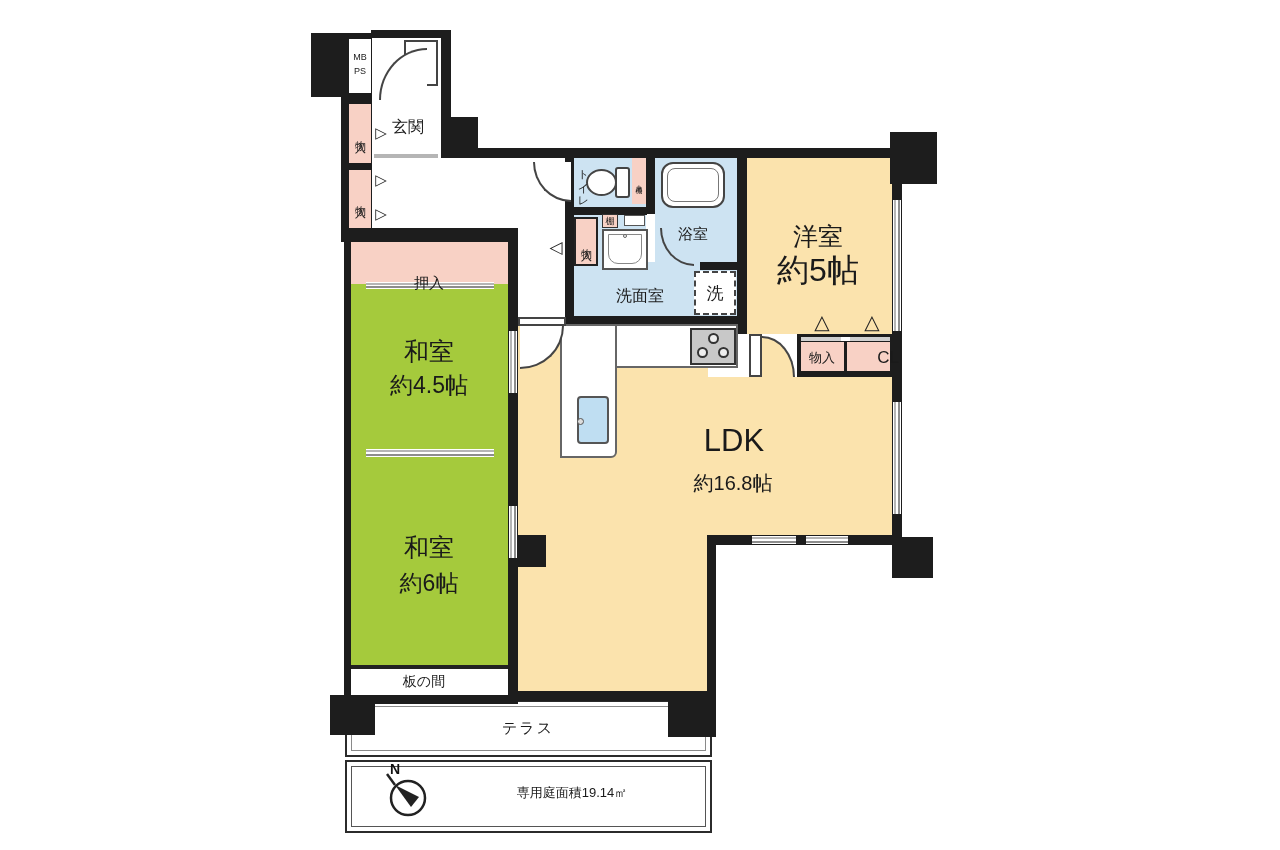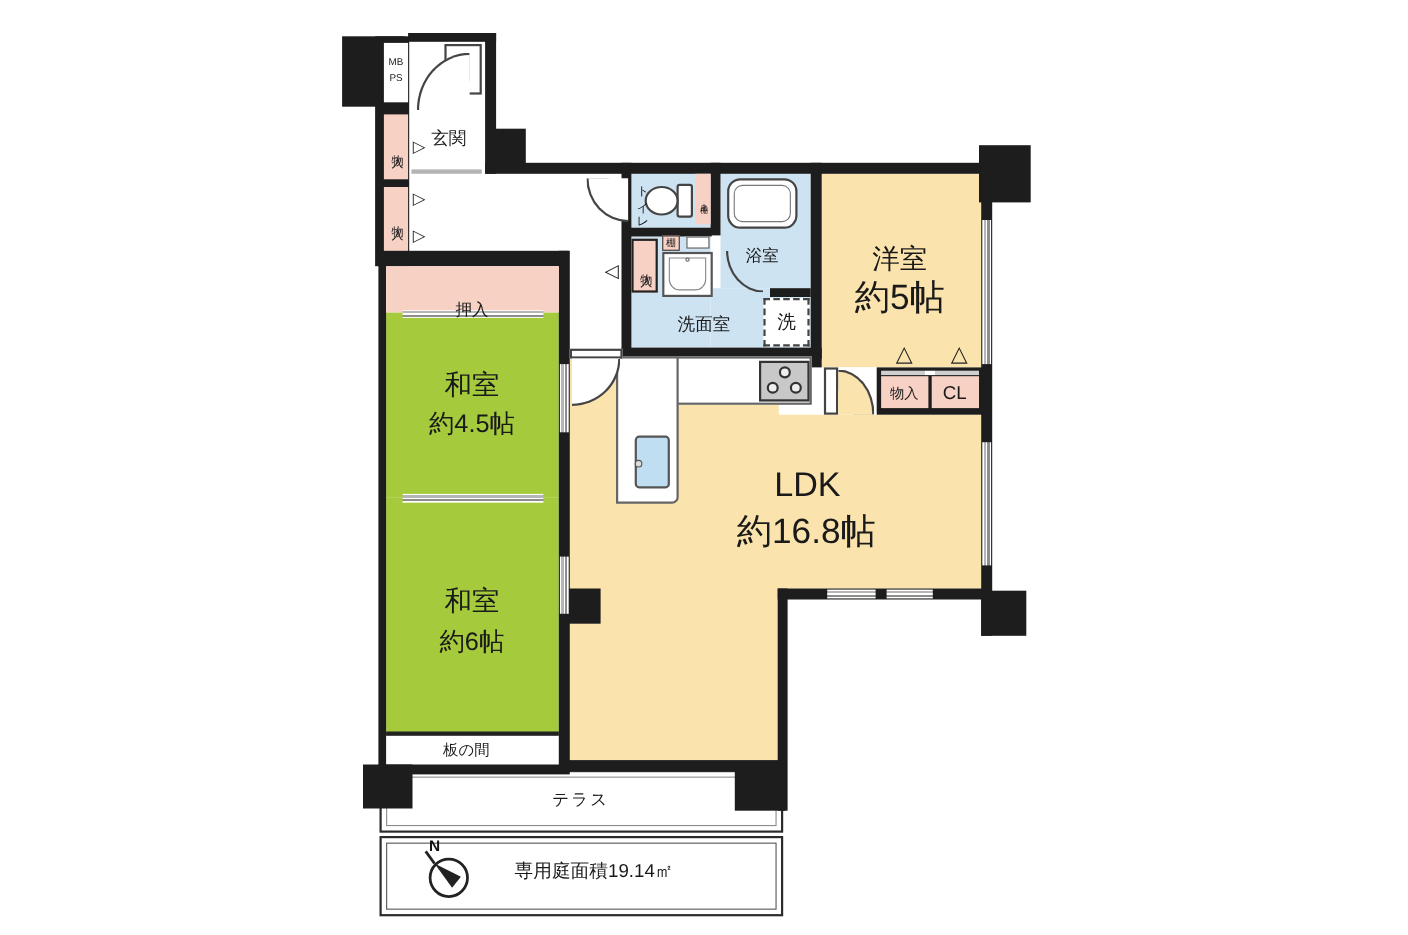--- a/index.html
+++ b/index.html
@@ -147,28 +147,28 @@
   <span class="lbl" style="left:408px;top:127px;font-size:16px;">玄関</span>
   <span class="lbl vtext" style="left:360px;top:133px;font-size:11px;">物入</span>
   <span class="lbl vtext" style="left:360px;top:198px;font-size:11px;">物入</span>
   <span class="lbl" style="left:429px;top:262px;font-size:15px;margin-top:20px;">押入</span>
   <span class="lbl" style="left:429px;top:351px;font-size:25px;">和室</span>
   <span class="lbl" style="left:429px;top:385px;font-size:23px;">約4.5帖</span>
   <span class="lbl" style="left:429px;top:547px;font-size:25px;">和室</span>
   <span class="lbl" style="left:429px;top:583px;font-size:23px;">約6帖</span>
   <span class="lbl" style="left:424px;top:681px;font-size:14px;">板の間</span>
   <span class="lbl" style="left:528px;top:727px;font-size:15px;letter-spacing:2px;">テラス</span>
-  <span class="lbl" style="left:540px;top:792px;font-size:17px;">専用庭面積19.14㎡</span>
+  <span class="lbl" style="left:572px;top:792px;font-size:13px;">専用庭面積19.14㎡</span>
   <span class="lbl vtext" style="left:583px;top:182px;font-size:11px;">トイレ</span>
   <span class="lbl vtext" style="left:639px;top:181px;font-size:7px;">上吊棚</span>
   <span class="lbl" style="left:610px;top:221px;font-size:9px;">棚</span>
   <span class="lbl vtext" style="left:586px;top:241px;font-size:11px;">物入</span>
   <span class="lbl" style="left:640px;top:296px;font-size:16px;">洗面室</span>
   <span class="lbl" style="left:715px;top:293px;font-size:17px;">洗</span>
   <span class="lbl" style="left:693px;top:233px;font-size:15px;">浴室</span>
   <span class="lbl" style="left:818px;top:236px;font-size:25px;">洋室</span>
   <span class="lbl" style="left:818px;top:270px;font-size:32px;">約5帖</span>
   <span class="lbl" style="left:822px;top:357px;font-size:13px;">物入</span>
-  <span class="lbl" style="left:868px;top:357px;font-size:17px;">CL</span>
+  <span class="lbl" style="left:888px;top:357px;font-size:17px;">CL</span>
   <span class="lbl" style="left:734px;top:440px;font-size:31px;">LDK</span>
-  <span class="lbl" style="left:733px;top:483px;font-size:32px;">約16.8帖</span>
+  <span class="lbl" style="left:733px;top:483px;font-size:20px;">約16.8帖</span>
 
 </div>
 
 </body></html>

